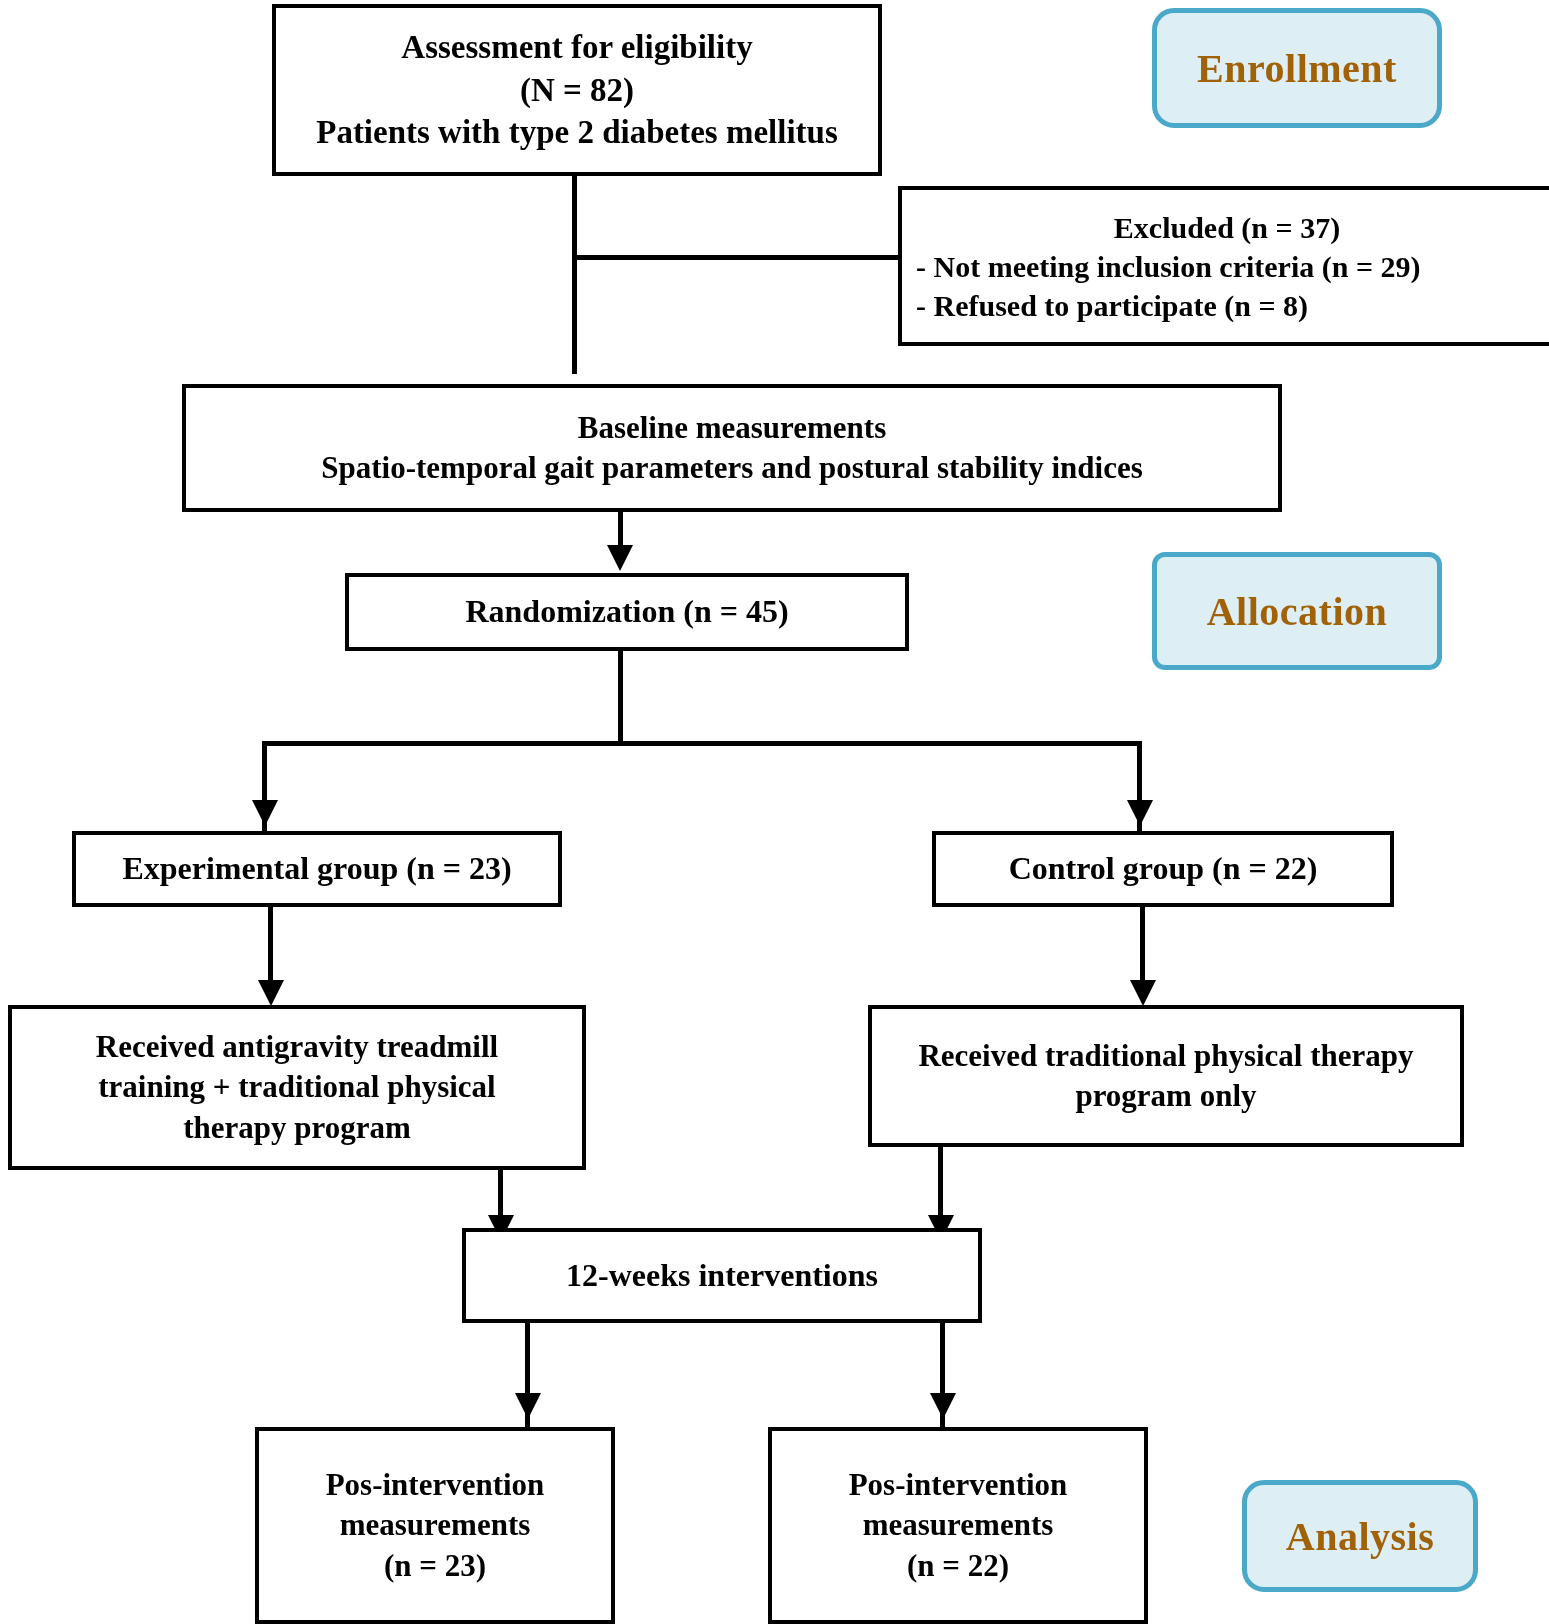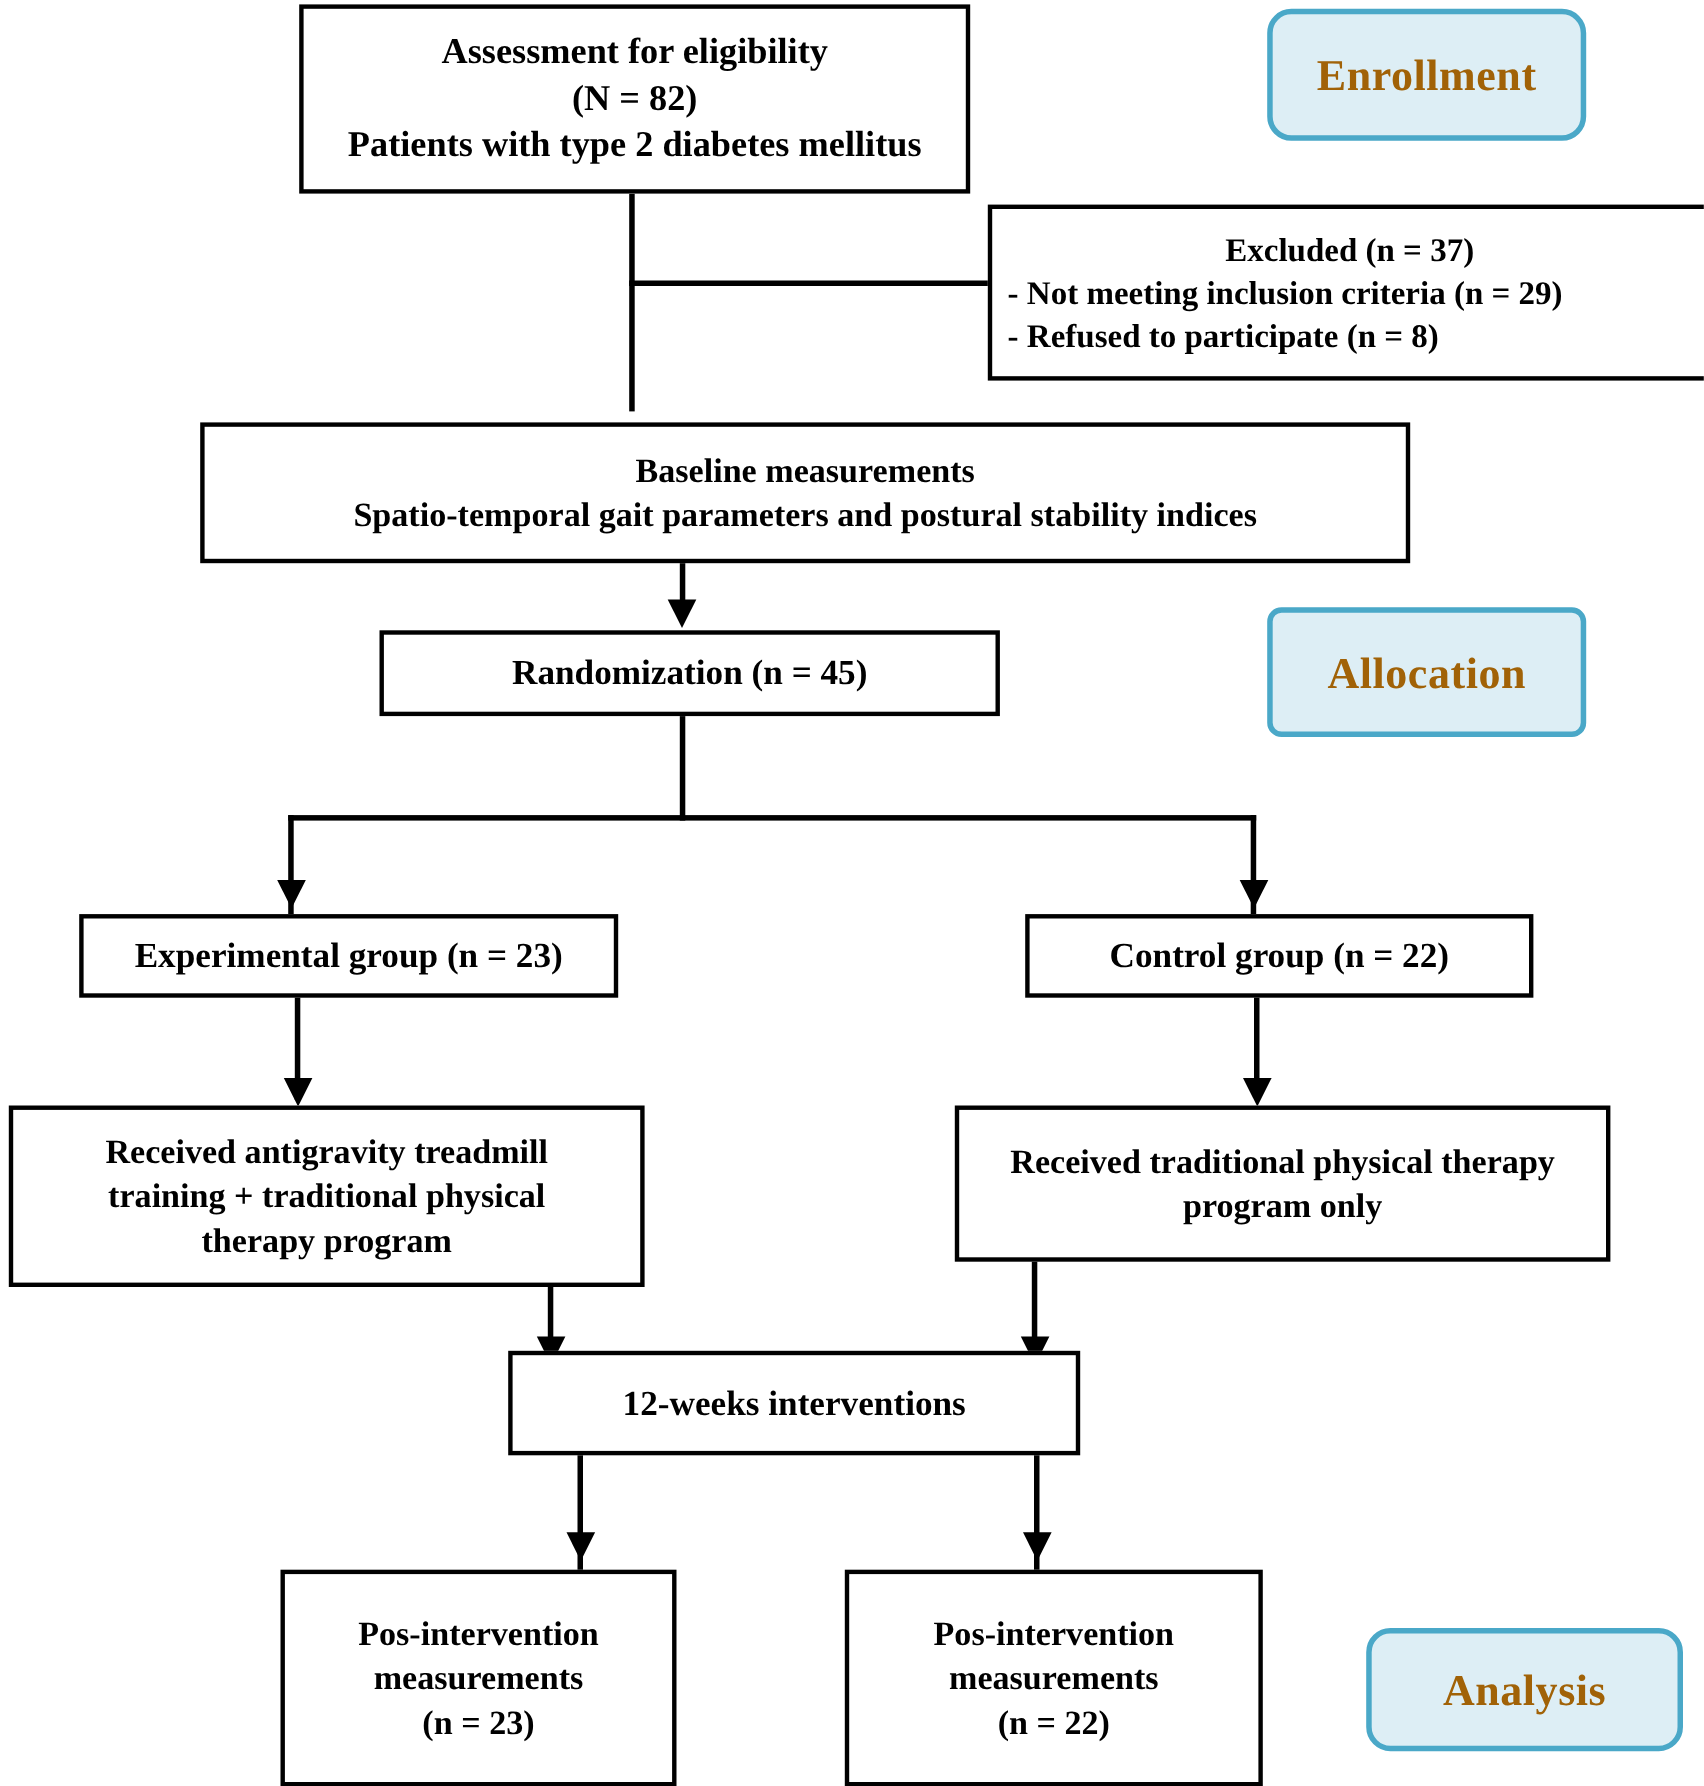--- a/index.html
+++ b/index.html
@@ -85,21 +85,21 @@
 <div id="canvas">
 
   <div class="badge" style="left:1152px; top:8px; width:290px; height:120px; font-size:40px;">
     <span>Enrollment</span>
   </div>
 
   <div class="badge" style="left:1152px; top:552px; width:290px; height:118px; font-size:40px;border-radius:13px;">
     <span>Allocation</span>
   </div>
 
-  <div class="badge" style="left:1242px; top:1480px; width:288px; height:112px; font-size:40px;">
+  <div class="badge" style="left:1242px; top:1480px; width:236px; height:112px; font-size:40px;">
     <span>Analysis</span>
   </div>
 
   <div class="vline" style="left:572px; top:176px; height:198px;"></div>
 
   <div class="hline" style="left:572px; top:255px; width:330px;"></div>
 
   <div class="vline" style="left:618px; top:500px; height:50px;"></div>
   <div class="arrow-down" style="left:607px; top:545px;"></div>
 

